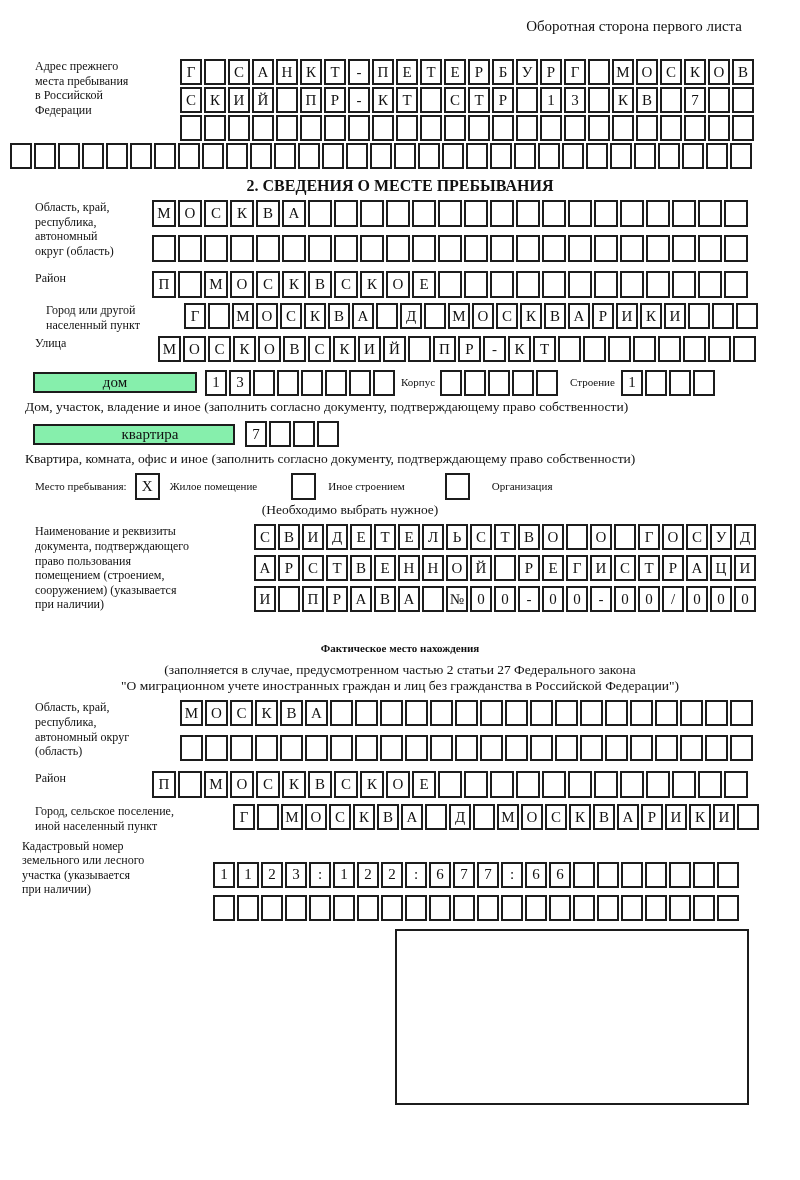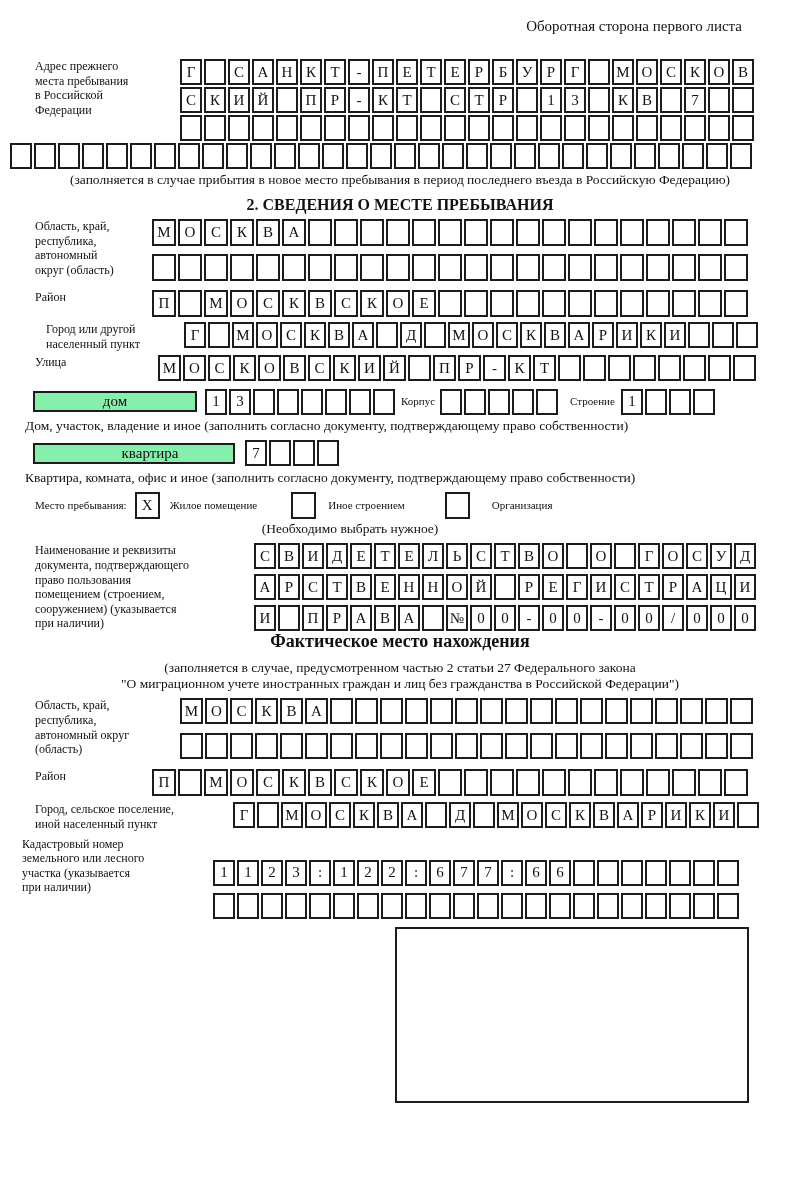--- a/index.html
+++ b/index.html
@@ -138,21 +138,20 @@
       <span class="cell"></span>
       <span class="cell"></span>
       <span class="cell"></span>
       <span class="cell"></span>
       <span class="cell"></span>
       <span class="cell"></span>
       <span class="cell"></span>
       <span class="cell"></span>
       <span class="cell"></span>
     </div>
-  <div class="caption" style="margin-top:3px;">(заполняется в случае прибытия в новое место пребывания в период последнего въезда в Российскую Федерацию)</div>
 
   <div class="sec-title" style="margin-top:8px;">2. СВЕДЕНИЯ О МЕСТЕ ПРЕБЫВАНИЯ</div>
 
   <div class="row" style="margin-left:35px;margin-top:5px;">
     <div class="lbl" style="width:117px;">Область, край,
 республика,
 автономный
 округ (область)</div>
     <div class="grid-col" style="row-gap:8px;">
       <div class="cells wide">
@@ -423,21 +422,21 @@
           <span class="cell">0</span>
           <span class="cell">0</span>
           <span class="cell">/</span>
           <span class="cell">0</span>
           <span class="cell">0</span>
           <span class="cell">0</span>
         </div>
     </div>
   </div>
 
-  <div class="sec-title" style="margin-top:0;font-size:18px;">Фактическое место нахождения</div>
+  <div class="sec-title" style="margin-top:30px;font-size:11px;">Фактическое место нахождения</div>
   <div class="caption" style="margin-top:8px;">(заполняется в случае, предусмотренном частью 2 статьи 27 Федерального закона</div>
   <div class="caption">"О миграционном учете иностранных граждан и лиц без гражданства в Российской Федерации")</div>
 
   <div class="row" style="margin-left:35px;margin-top:6px;">
     <div class="lbl" style="width:145px;">Область, край,
 республика,
 автономный округ
 (область)</div>
     <div class="grid-col" style="row-gap:9px;">
       <div class="cells mid">

